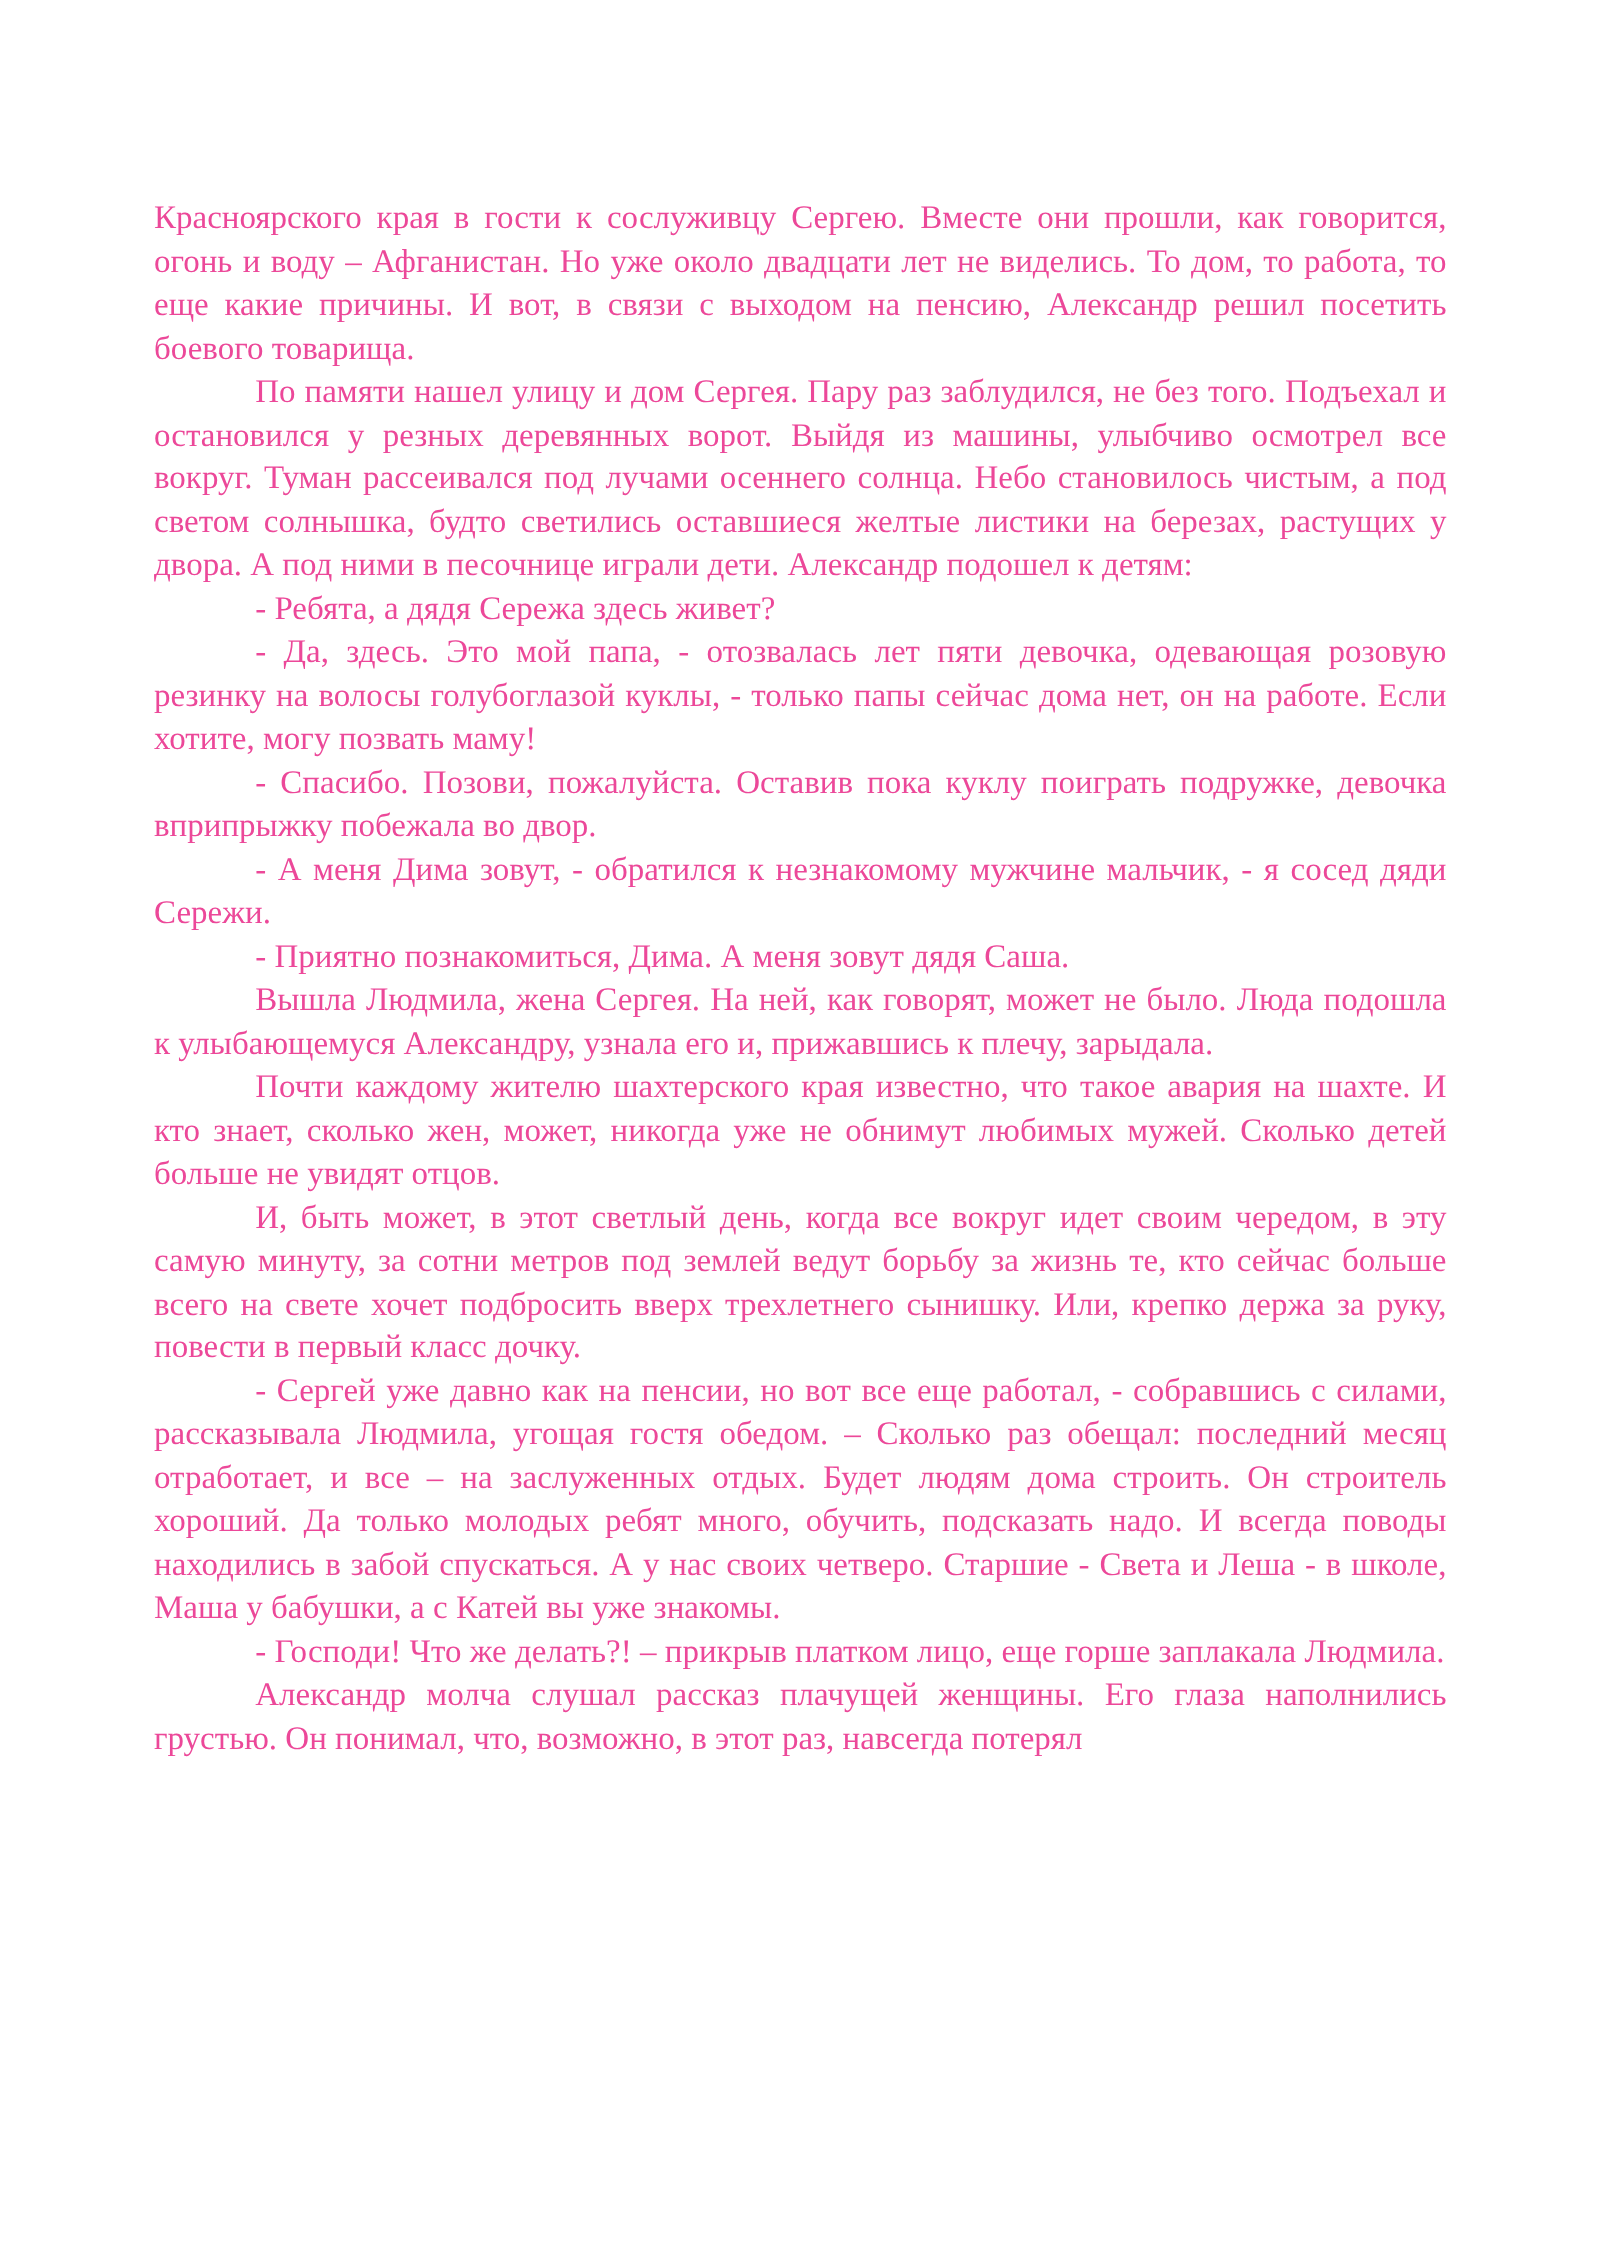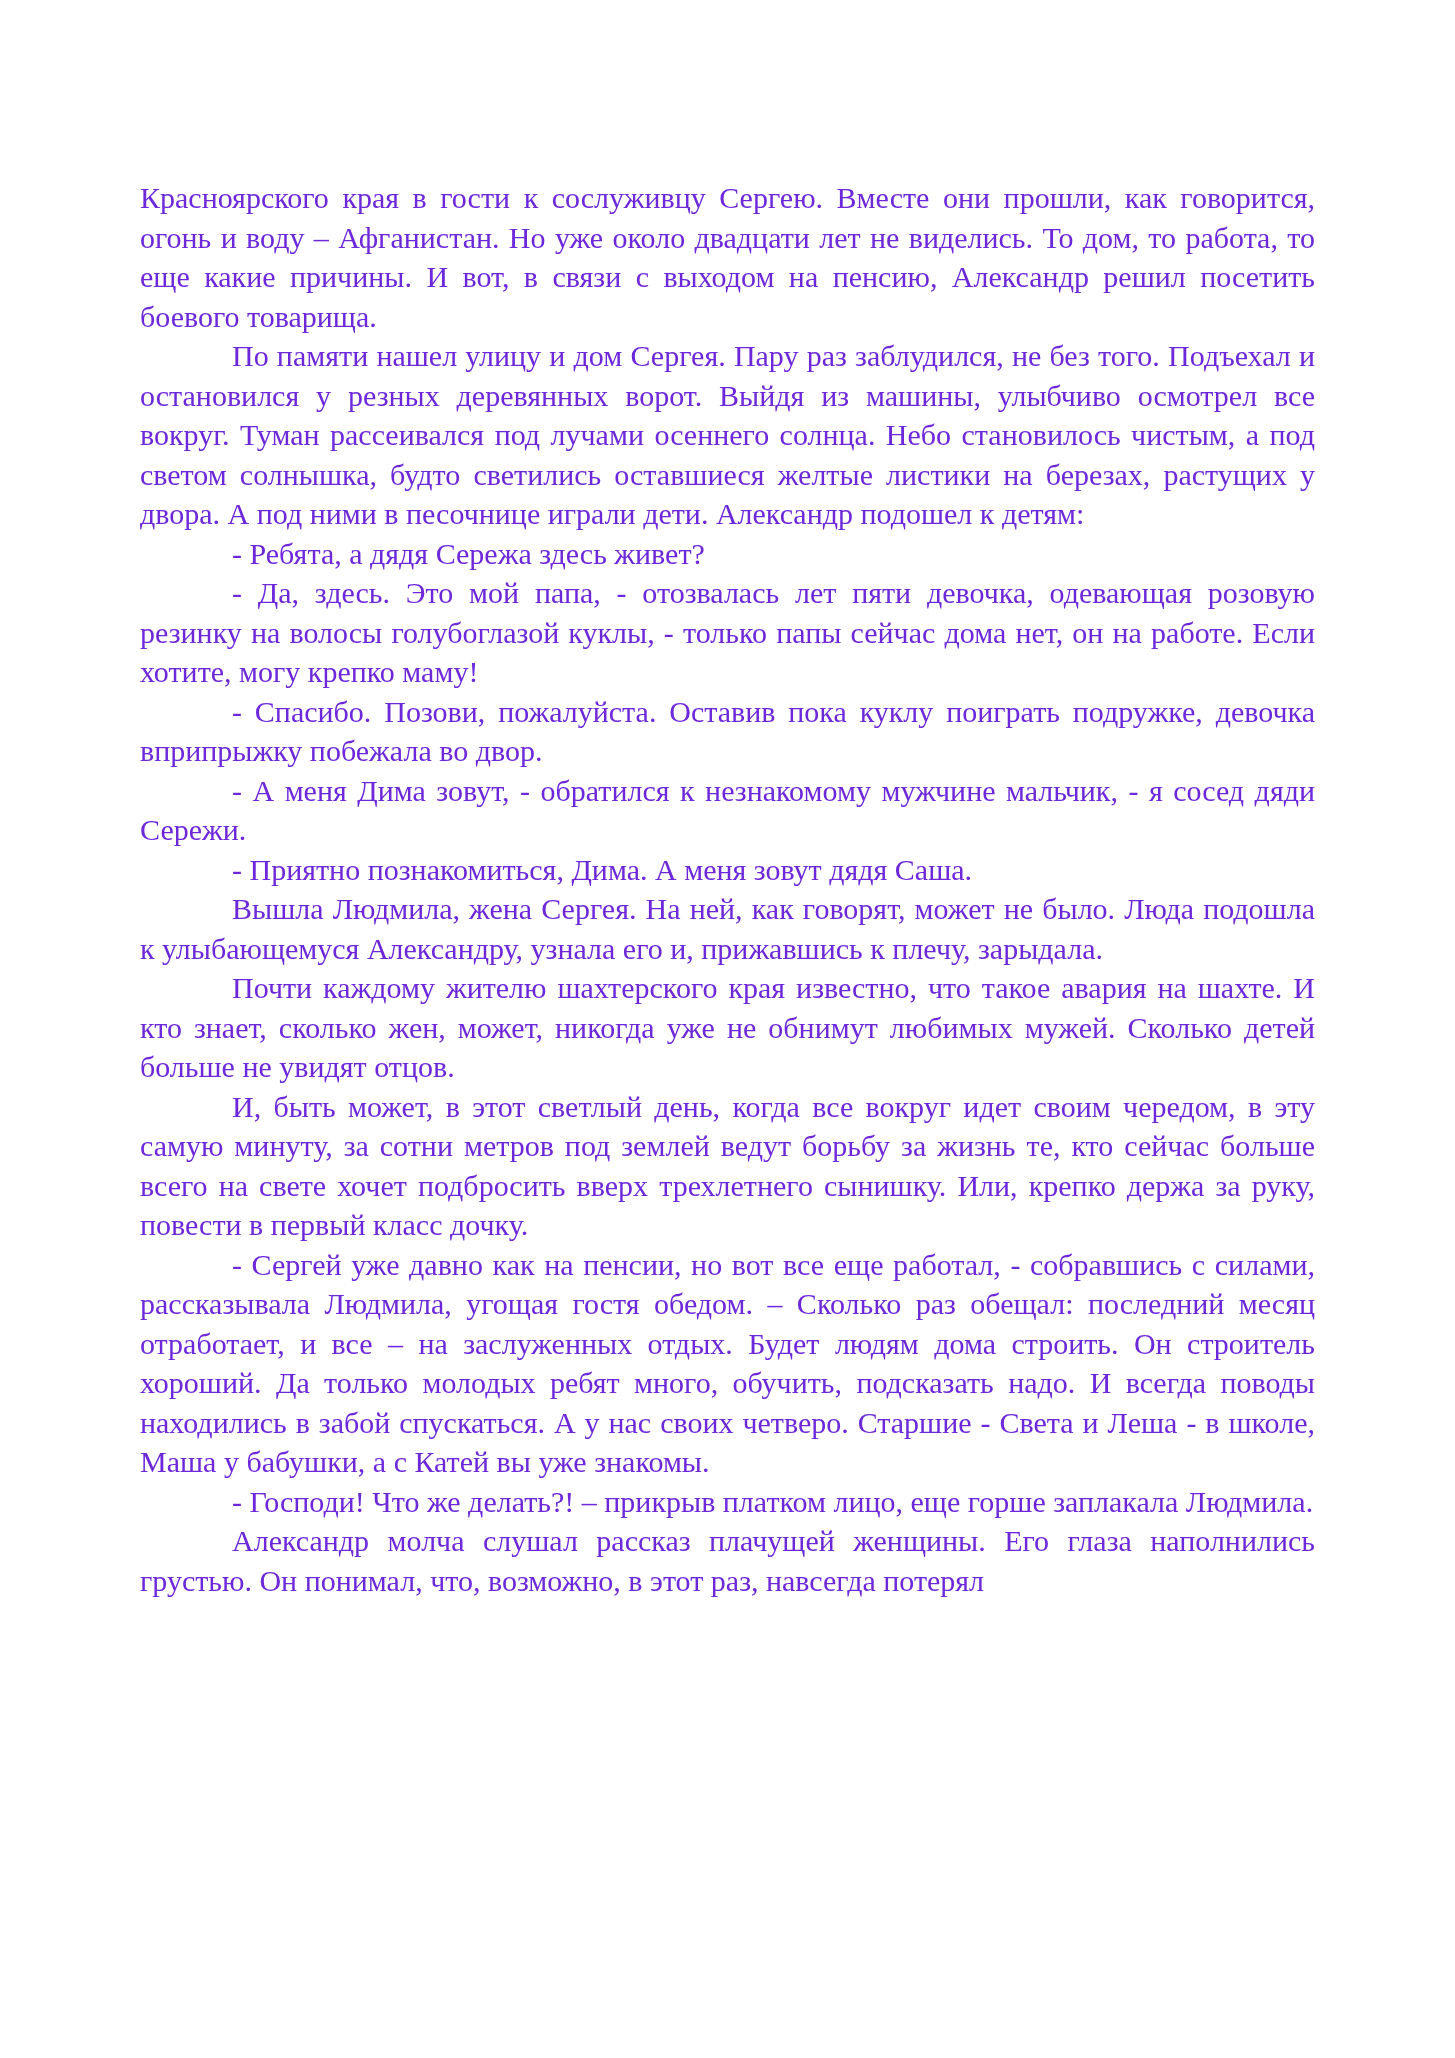--- a/index.html
+++ b/index.html
@@ -6,21 +6,21 @@
     margin: 0;
     padding: 0;
     background: #e8e8e8;
   }
   .page {
     position: relative;
     width: 1455px;
     height: 2058px;
     margin: 0 auto;
     background: #ffffff;
-    color: #6d28d9;
+    color: #ec4899;
     overflow: hidden;
   }
   .text-block {
     position: absolute;
     top: 178px;
     left: 140px;
     width: 1175px;
     font-family: "Liberation Serif", "DejaVu Serif", serif;
     font-size: 30px;
     line-height: 39.5px;
@@ -36,21 +36,21 @@
   }
 </style>
 </head>
 <body>
 
 <div class="page">
   <div class="text-block" id="text-block">
       <p class="">Красноярского края в гости к сослуживцу Сергею. Вместе они прошли, как говорится, огонь и воду – Афганистан. Но уже около двадцати лет не виделись. То дом, то работа, то еще какие причины. И вот, в связи с выходом на пенсию, Александр решил посетить боевого товарища.</p>
       <p class="indent">По памяти нашел улицу и дом Сергея. Пару раз заблудился, не без того. Подъехал и остановился у резных деревянных ворот. Выйдя из машины, улыбчиво осмотрел все вокруг. Туман рассеивался под лучами осеннего солнца. Небо становилось чистым, а под светом солнышка, будто светились оставшиеся желтые листики на березах, растущих у двора. А под ними в песочнице играли дети. Александр подошел к детям:</p>
       <p class="indent">- Ребята, а дядя Сережа здесь живет?</p>
-      <p class="indent">- Да, здесь. Это мой папа, - отозвалась лет пяти девочка, одевающая розовую резинку на волосы голубоглазой куклы, - только папы сейчас дома нет, он на работе. Если хотите, могу крепко маму!</p>
+      <p class="indent">- Да, здесь. Это мой папа, - отозвалась лет пяти девочка, одевающая розовую резинку на волосы голубоглазой куклы, - только папы сейчас дома нет, он на работе. Если хотите, могу позвать маму!</p>
       <p class="indent">- Спасибо. Позови, пожалуйста. Оставив пока куклу поиграть подружке, девочка вприпрыжку побежала во двор.</p>
       <p class="indent">- А меня Дима зовут, - обратился к незнакомому мужчине мальчик, - я сосед дяди Сережи.</p>
       <p class="indent">- Приятно познакомиться, Дима. А меня зовут дядя Саша.</p>
       <p class="indent">Вышла Людмила, жена Сергея. На ней, как говорят, может не было. Люда подошла к улыбающемуся Александру, узнала его и, прижавшись к плечу, зарыдала.</p>
       <p class="indent">Почти каждому жителю шахтерского края известно, что такое авария на шахте. И кто знает, сколько жен, может, никогда уже не обнимут любимых мужей. Сколько детей больше не увидят отцов.</p>
       <p class="indent">И, быть может, в этот светлый день, когда все вокруг идет своим чередом, в эту самую минуту, за сотни метров под землей ведут борьбу за жизнь те, кто сейчас больше всего на свете хочет подбросить вверх трехлетнего сынишку. Или, крепко держа за руку, повести в первый класс дочку.</p>
       <p class="indent">- Сергей уже давно как на пенсии, но вот все еще работал, - собравшись с силами, рассказывала Людмила, угощая гостя обедом. – Сколько раз обещал: последний месяц отработает, и все – на заслуженных отдых. Будет людям дома строить. Он строитель хороший. Да только молодых ребят много, обучить, подсказать надо. И всегда поводы находились в забой спускаться. А у нас своих четверо. Старшие - Света и Леша - в школе, Маша у бабушки, а с Катей вы уже знакомы.</p>
       <p class="indent">- Господи! Что же делать?! – прикрыв платком лицо, еще горше заплакала Людмила.</p>
       <p class="indent">Александр молча слушал рассказ плачущей женщины. Его глаза наполнились грустью. Он понимал, что, возможно, в этот раз, навсегда потерял</p>
     </div>

